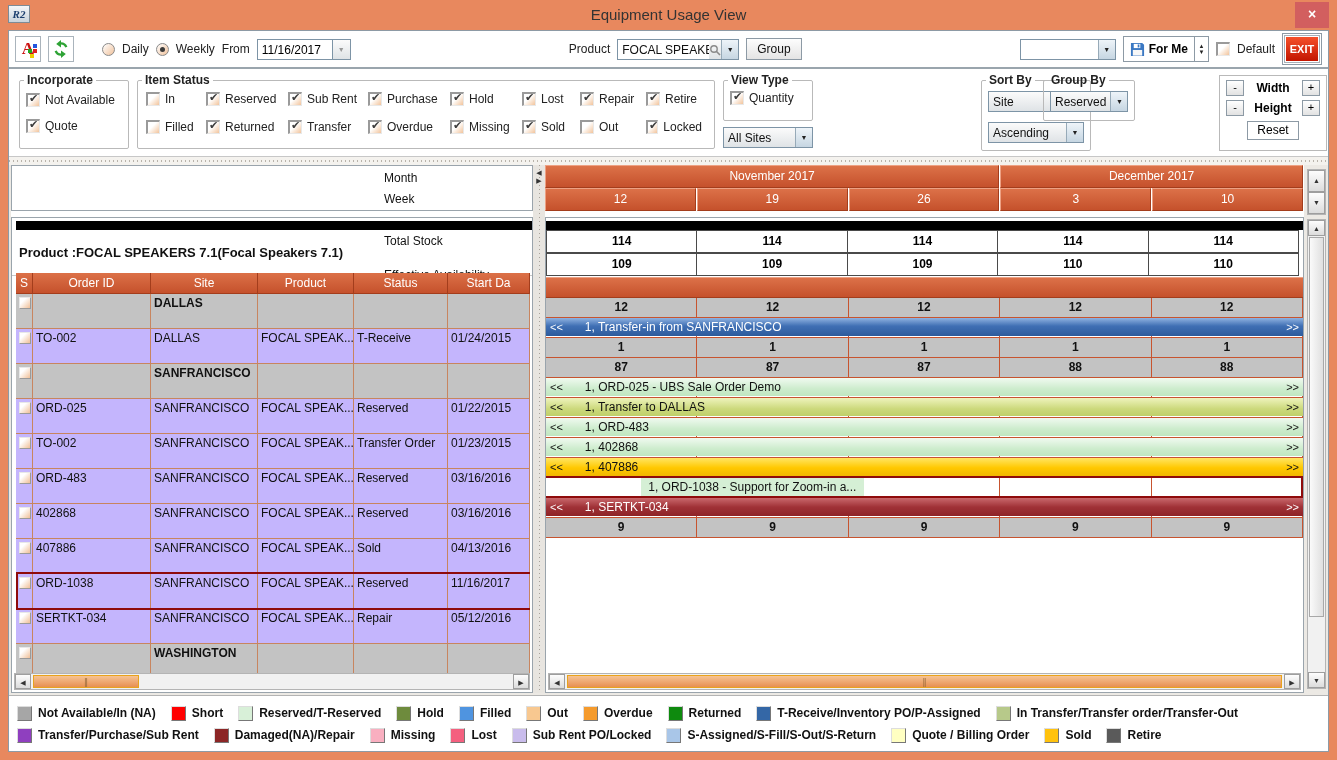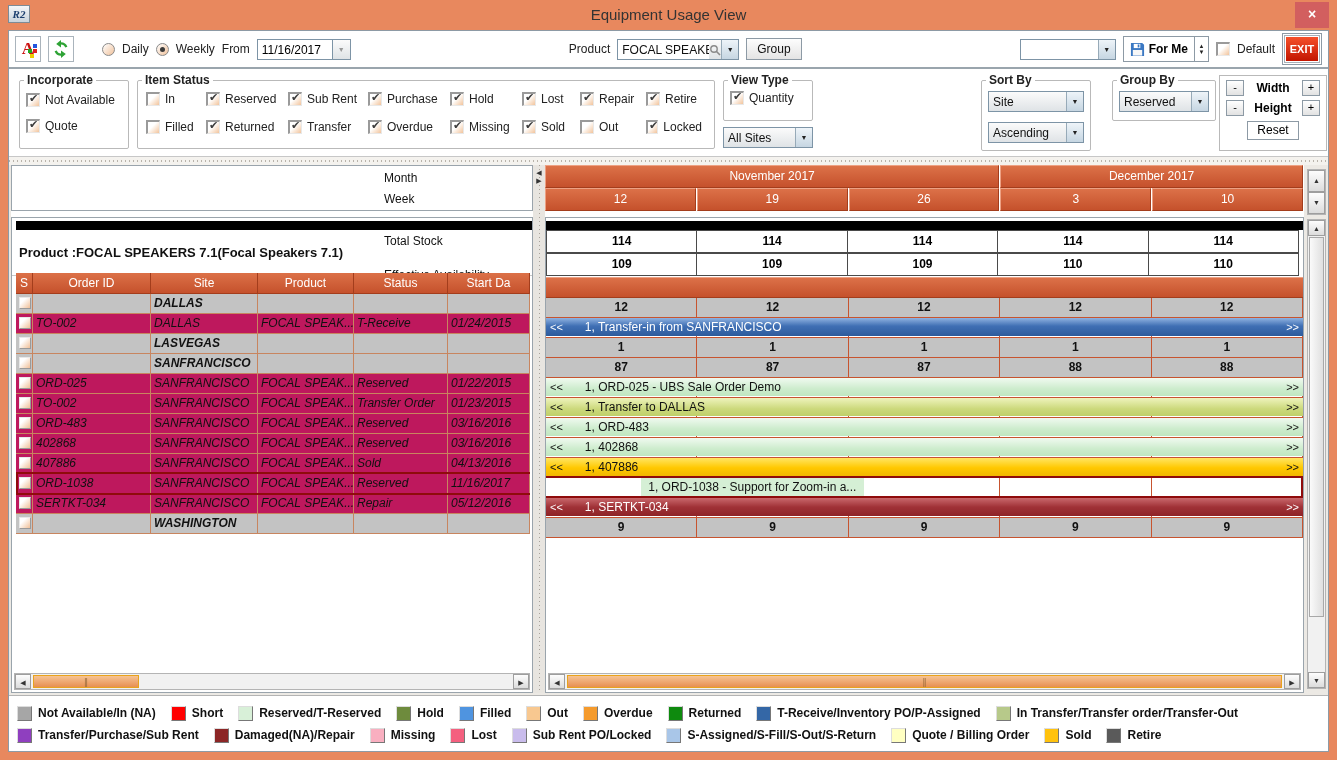--- a/index.html
+++ b/index.html
@@ -51,21 +51,21 @@
   .statusgrid { display:grid; grid-template-columns:60px 82px 80px 82px 72px 58px 66px 56px; grid-row-gap:14px; padding:5px 0 0 8px; }
   .fs-view { left:714px; top:4px; width:90px; height:48px; }
   .fs-view .cbitem { margin:4px 0 0 6px; }
   .allsites { position:absolute; left:714px; top:58px; width:90px; }
   .ownedcol { position:absolute; left:820px; top:10px; width:130px; }
   .ownedcol .cbitem { margin-bottom:10px; }
   .dis-lbl { color:#b9ab9f; }
   .searchcombo { width:128px; }
   .fs-sort { left:972px; top:4px; width:110px; height:78px; }
   .fs-sort .combo { margin:4px 6px 10px 6px; }
-  .fs-group { left:1103px; top:4px; width:104px; height:48px; }
+  .fs-group { left:1034px; top:4px; width:92px; height:48px; }
   .fs-group .combo { margin:4px 6px 0 6px; }
   .sizebox { position:absolute; left:1210px; top:6px; width:108px; height:76px; border:1px solid #b9b9b9; }
   .sizerow { display:flex; align-items:center; justify-content:space-between; padding:4px 6px 0 6px; }
   .szbtn { width:18px; height:16px; border:1px solid #8d9aa5; background:linear-gradient(180deg,#fff,#e2e2e2); font-size:11px; text-align:center; line-height:13px; }
   .szlbl { font-size:12px; font-weight:bold; }
   .resetbtn { display:block; margin:5px auto 0 auto; width:52px; height:19px; border:1px solid #8d9aa5; background:#fff; font-size:12px; text-align:center; line-height:17px; }
 
   
   .main { flex:1; position:relative; background:#ece9e4; }
   .dots-h { position:absolute; left:0; right:0; top:0; height:8px; background:#f4f2ee; background-image:repeating-linear-gradient(90deg,#b9b3aa 0 1px,transparent 1px 4px); background-size:100% 2px; background-position:0 3px; background-repeat:no-repeat; }
@@ -85,21 +85,21 @@
   .l-hdrbox { position:absolute; left:0; top:0; width:522px; height:46px; border:1px solid #9aa4ac; background:#fff; }
   .l-hdrbox .hlabel { position:absolute; left:372px; font-size:12px; color:#111; }
   .l-body { position:absolute; left:0; top:52px; right:0; bottom:0; border:1px solid #9aa4ac; background:#fff; overflow:hidden; }
   .blackbar { height:9px; background:#000; margin:0 0 0 4px; }
   .prodarea { position:relative; height:46px; border-bottom:1px solid #c8c8c8; }
   .prodtext { position:absolute; left:7px; top:15px; font-size:13px; font-weight:bold; color:#111; white-space:nowrap; }
   .pa-lbl { position:absolute; left:372px; font-size:12px; color:#111; }
   .grid { position:absolute; left:4px; top:55px; width:514px; }
   .ghead { display:flex; height:21px; }
   .ghead .hcell { background:linear-gradient(180deg,#dc7148,#c5512c); color:#fff; font-size:12px; text-align:center; line-height:20px; border-right:1px solid #a33d1c; border-bottom:1px solid #a33d1c; white-space:nowrap; overflow:hidden; }
-  .lrow { display:flex; height:20px; background:#be185d; position:relative;font-style:italic; }
+  .lrow { display:flex; height:35px; background:#c4b5fd; position:relative; }
   .lrow .cell { font-size:12px; color:#111; line-height:19px; padding:0 3px; border-right:1px solid #c8855f; border-bottom:1px solid #c8855f; white-space:nowrap; overflow:hidden; }
   .lrow.group .cell { background:#c3c3c3; font-weight:bold; }
   .srowbtn { width:12px; height:12px; margin:3px auto 0 auto; border:1px solid #9a9a9a; border-top-color:#e8e8e8; border-left-color:#e8e8e8; background:linear-gradient(135deg,#fff 30%,#f0bf97); }
   .selband { position:absolute; left:0; right:0; top:-2px; bottom:-1px; border:2px solid #8f0b0b; border-right:none; pointer-events:none; z-index:5; }
   .l-hscroll { position:absolute; left:2px; right:2px; bottom:2px; height:17px; background:#f1f1f1; border:1px solid #b4b4b4; }
   .hs-left { position:absolute; left:0; top:0; bottom:0; width:16px; line-height:15px; }
   .hs-right { position:absolute; right:0; top:0; bottom:0; width:16px; line-height:15px; }
   .hthumb { position:absolute; top:1px; bottom:1px; background:linear-gradient(180deg,#f6c393,#e78f52); border:1px solid #e8a31c; text-align:center; color:#9a6a3a; font-size:9px; line-height:13px; }
 
   
@@ -381,30 +381,20 @@
                   <div class="cell" style="width: 107px;">DALLAS</div>
                   <div class="cell" style="width: 96px;">FOCAL SPEAK...</div>
                   <div class="cell" style="width: 94px;">T-Receive</div>
                   <div class="cell" style="width: 82px;">01/24/2015</div>
                 </div>
                 <div class="lrow group">
                   <div class="cell" style="width: 17px;">
                     <div class="srowbtn"></div>
                   </div>
                   <div class="cell" style="width: 118px;"></div>
-                  <div class="cell" style="width: 107px;">LASVEGAS</div>
-                  <div class="cell" style="width: 96px;"></div>
-                  <div class="cell" style="width: 94px;"></div>
-                  <div class="cell" style="width: 82px;"></div>
-                </div>
-                <div class="lrow group">
-                  <div class="cell" style="width: 17px;">
-                    <div class="srowbtn"></div>
-                  </div>
-                  <div class="cell" style="width: 118px;"></div>
                   <div class="cell" style="width: 107px;">SANFRANCISCO</div>
                   <div class="cell" style="width: 96px;"></div>
                   <div class="cell" style="width: 94px;"></div>
                   <div class="cell" style="width: 82px;"></div>
                 </div>
                 <div class="lrow">
                   <div class="cell" style="width: 17px;">
                     <div class="srowbtn"></div>
                   </div>
                   <div class="cell" style="width: 118px;">ORD-025</div>

